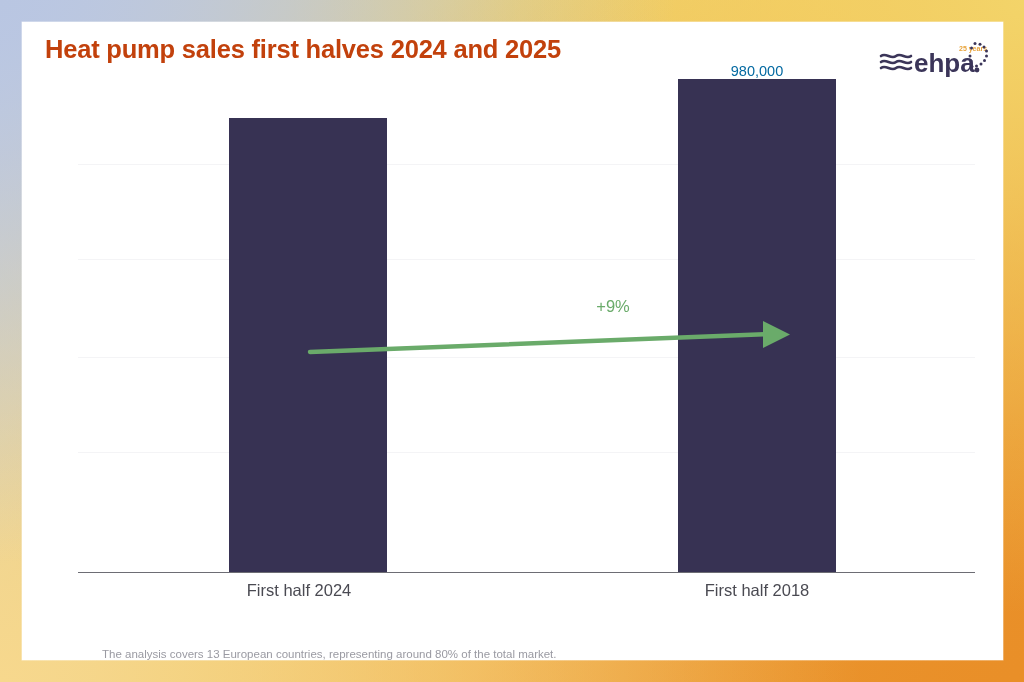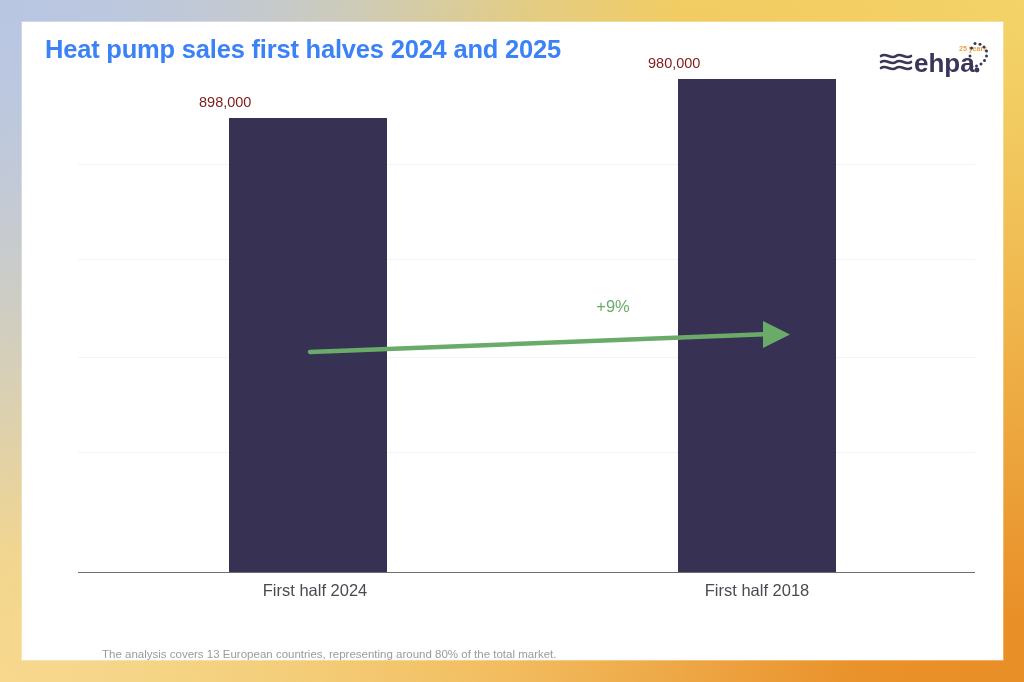--- a/index.html
+++ b/index.html
@@ -38,21 +38,21 @@
     box-shadow: 0 0 0 0.5px rgba(255,255,255,0.6);
   }
 
   
   #chart-title {
     position: absolute;
     left: 23px;
     top: 13px;
     font-size: 25.5px;
     font-weight: bold;
-    color: #3b82f6;
+    color: #c2410c;
     letter-spacing: -0.2px;
     white-space: nowrap;
     text-align: center;
   }
 
   
   #logo {
     position: absolute;
     right: 14px;
     top: 16px;
@@ -84,22 +84,24 @@
     background: #6d6d74;
   }
 
   .bar {
     position: absolute;
     background: #373253;
   }
   .bar-value {
     position: absolute;
     font-size: 14.5px;
-    color: #7f1d1d;
-    white-space: nowrap;
+    color: #0369a1;
+    text-align: center;
+    white-space: nowrap;
+    margin-top: 8px;
   }
   .cat-label {
     position: absolute;
     font-size: 16.5px;
     color: #4a4a52;
     text-align: center;
     white-space: nowrap;
   }
 
   
@@ -175,33 +177,32 @@
     </div>
 
     <div id="plot">
 
       <div class="gridline" style="top:107px"></div>
       <div class="gridline" style="top:202px"></div>
       <div class="gridline" style="top:300px"></div>
       <div class="gridline" style="top:395px"></div>
 
       <div class="bar" style="left:151px; top:61px; width:158px; height:454px;"></div>
-      <div class="bar-value" style="left:121px; top:37px; width:218px;">898,000</div>
 
       <div class="bar" style="left:600px; top:22px; width:158px; height:493px;"></div>
       <div class="bar-value" style="left:570px; top:-2px; width:218px;">980,000</div>
 
       <svg id="growth-arrow" viewBox="0 0 500 50">
         <line x1="7" y1="40" x2="465" y2="22" stroke="#6aab6a" stroke-width="4.5" stroke-linecap="round"></line>
         <polygon points="460,9 487,22.5 460,36" fill="#6aab6a"></polygon>
       </svg>
       <div id="growth-label">+9%</div>
 
       <div id="axis-baseline"></div>
 
-      <div class="cat-label" style="left:128px; top:524px; width:218px;">First half 2024</div>
+      <div class="cat-label" style="left:112px; top:524px; width:218px;">First half 2024</div>
       <div class="cat-label" style="left:570px; top:524px; width:218px;">First half 2018</div>
     </div>
 
     <div id="footnote">The analysis covers 13 European countries, representing around 80% of the total market.</div>
 
   </div>
 </div>
 
 </body></html>

